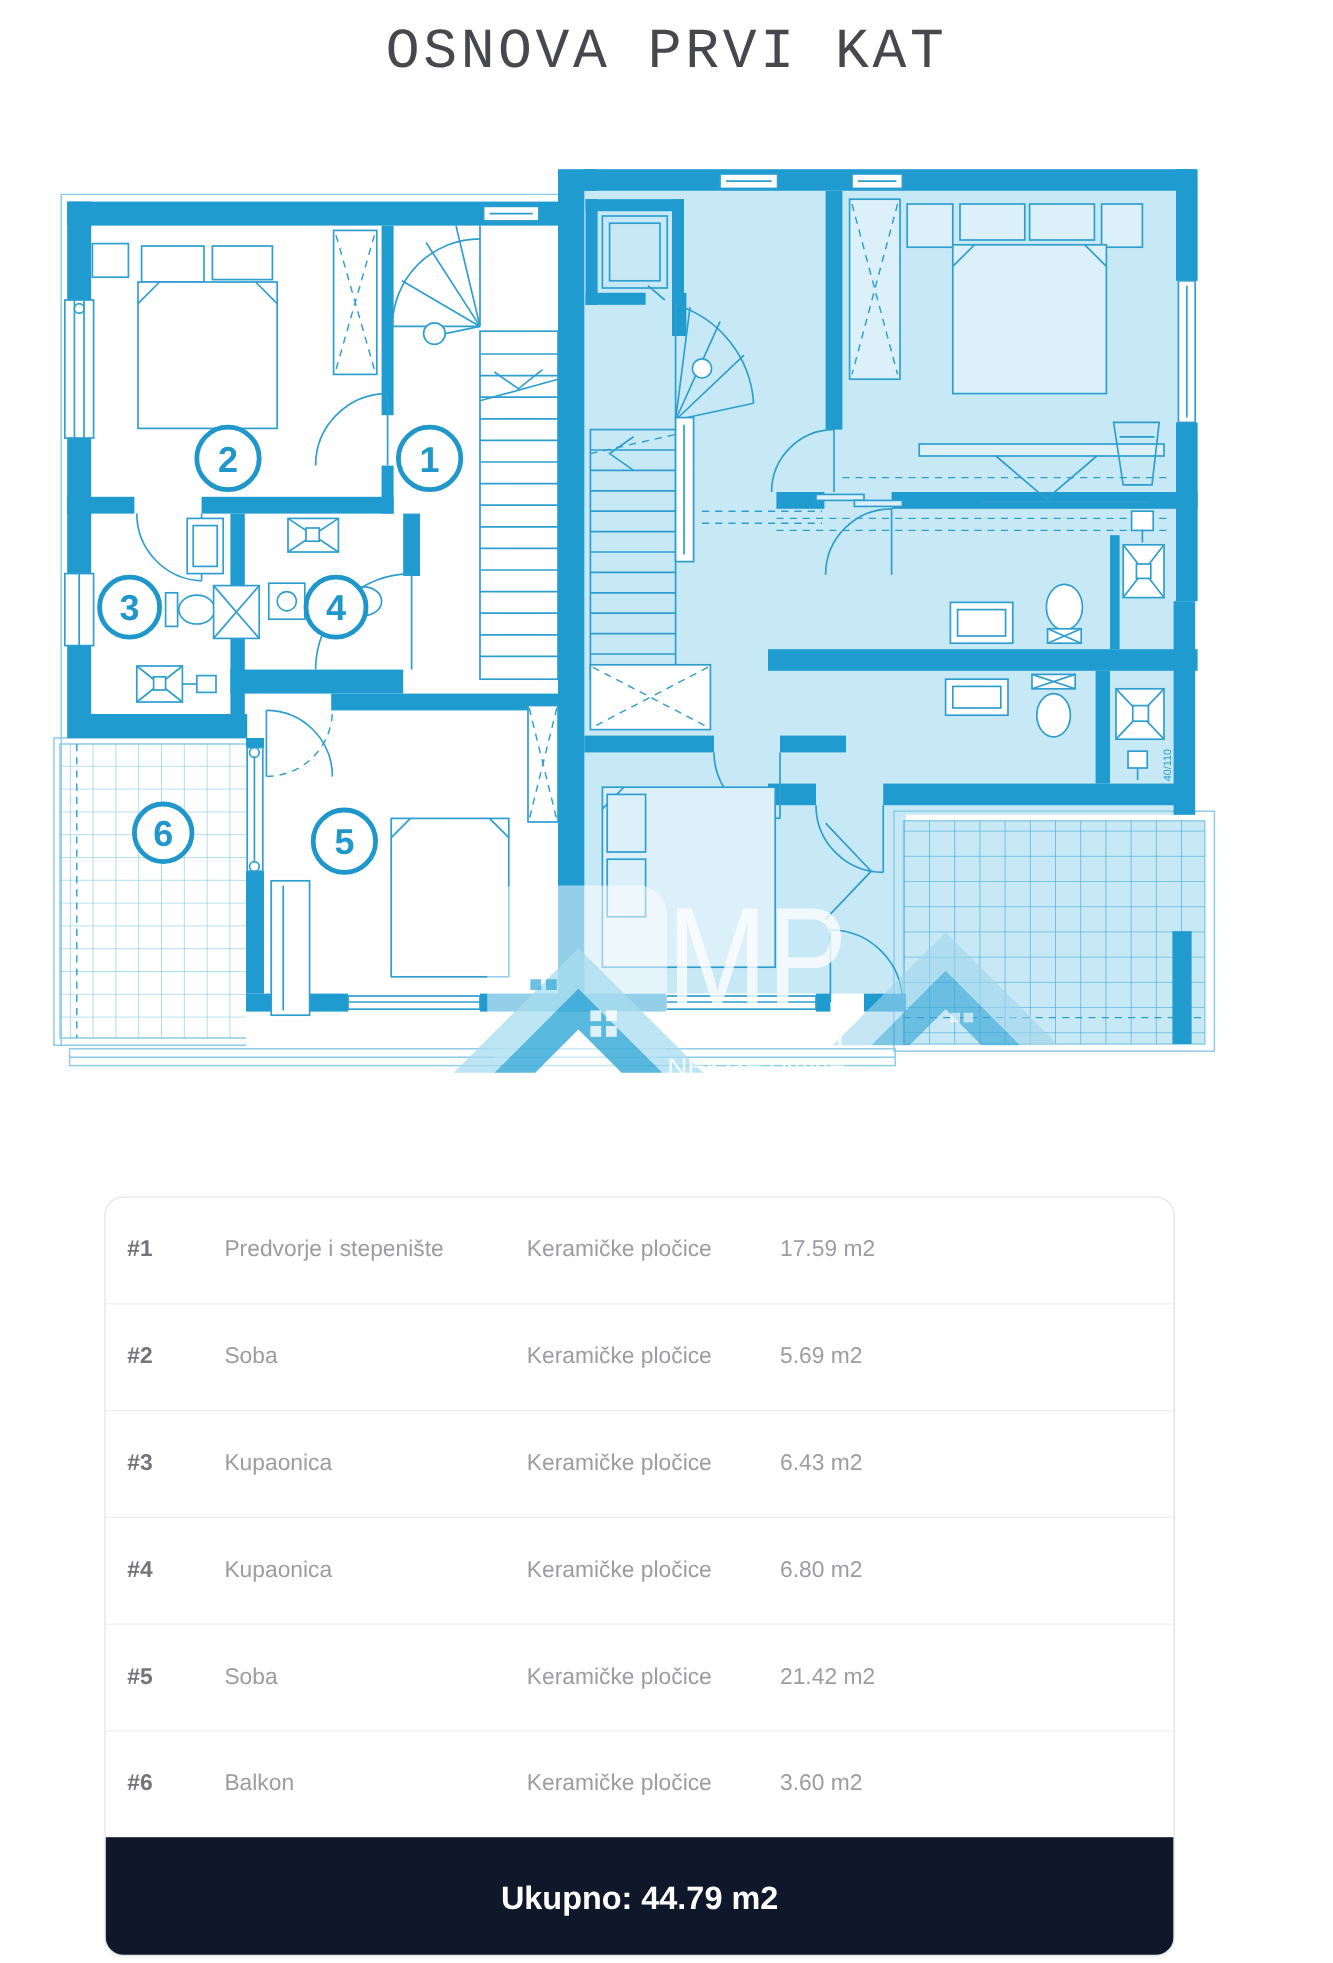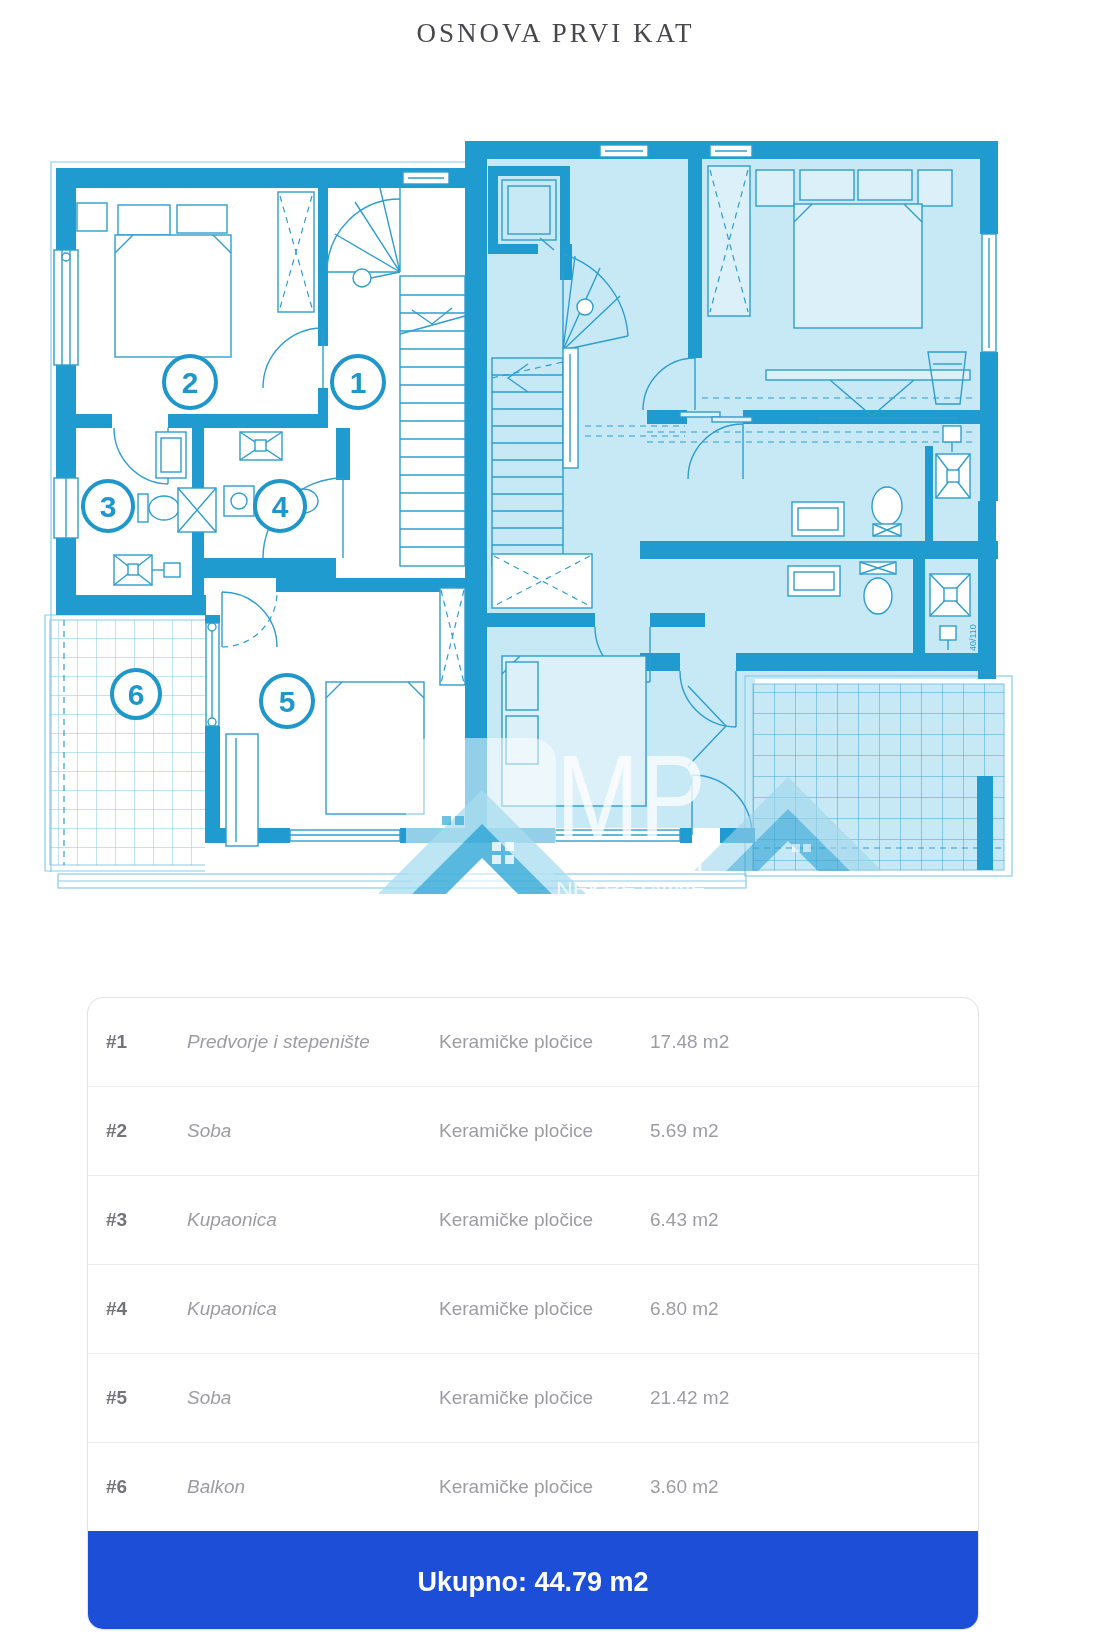--- a/index.html
+++ b/index.html
@@ -1,33 +1,33 @@
 <!DOCTYPE html>
 <html><head>
 <meta charset="utf-8">
 <style>
   html,body{margin:0;padding:0;background:#ffffff;}
   body{width:1111px;height:1636px;position:relative;overflow:hidden;
        font-family:"Liberation Sans",sans-serif;}
   .page-title{position:absolute;top:18px;left:0;width:100%;text-align:center;
-       font-family:Liberation Serif, serif;font-size:27px;font-weight:400;
+       font-family:Liberation Mono, monospace;font-size:47px;font-weight:400;
        letter-spacing:3px;color:#47474e;margin:0;}
   .plan-wrap{position:absolute;left:40px;top:126px;width:975px;height:775px;}
   
   .card{position:absolute;left:87px;top:997px;width:890px;height:631px;
         border:1px solid #e3e3e7;border-radius:16px;overflow:hidden;
         box-shadow:0 1px 3px rgba(0,0,0,0.04);background:#fff;}
   .trow{display:flex;align-items:center;height:88px;border-top:1px solid #ededf0;
         font-size:19px;color:#9c9ca3;}
   .trow:first-child{border-top:none;}
   .c-num{width:81px;padding-left:18px;font-weight:bold;color:#73737a;flex:none;}
-  .c-name{width:252px;flex:none;font-style:italic;}
+  .c-name{width:252px;flex:none;}
   .c-fin{width:211px;flex:none;}
   .c-area{flex:1;}
-  .card-footer{height:102px;background:#1d4ed8;display:flex;align-items:center;
+  .card-footer{height:102px;background:#0f172a;display:flex;align-items:center;
         justify-content:center;color:#ffffff;font-size:27px;font-weight:bold;}
   
   .thin{stroke:#2e9ecf;stroke-width:1.4;fill:none;}
   .thinw{stroke:#2e9ecf;stroke-width:1.4;fill:#ffffff;}
   .thinl{stroke:#2e9ecf;stroke-width:1.4;fill:#dbf0f9;}
   .dash{stroke:#2e9ecf;stroke-width:1.2;fill:none;stroke-dasharray:6 5;}
   .outl{stroke:#8acce6;stroke-width:1.2;fill:none;}
   .wall{fill:#1f9bd0;}
   .marker-circle{fill:#ffffff;stroke:#1f97cb;stroke-width:4;}
   .marker-text{fill:#1f97cb;font-size:30px;font-weight:600;text-anchor:middle;}
@@ -382,21 +382,21 @@
     <text x="516" y="770" font-size="20" fill="#ffffff" opacity="0.8" textLength="150" lengthAdjust="spacingAndGlyphs">NEKRETNINE</text>
   </g>
 </svg>
 </div>
 
 <div class="card">
   <div class="trow">
     <div class="c-num">#1</div>
     <div class="c-name">Predvorje i stepenište</div>
     <div class="c-fin">Keramičke pločice</div>
-    <div class="c-area">17.48 m2</div>
+    <div class="c-area">17.59 m2</div>
   </div>
   <div class="trow">
     <div class="c-num">#2</div>
     <div class="c-name">Soba</div>
     <div class="c-fin">Keramičke pločice</div>
     <div class="c-area">5.69 m2</div>
   </div>
   <div class="trow">
     <div class="c-num">#3</div>
     <div class="c-name">Kupaonica</div>

